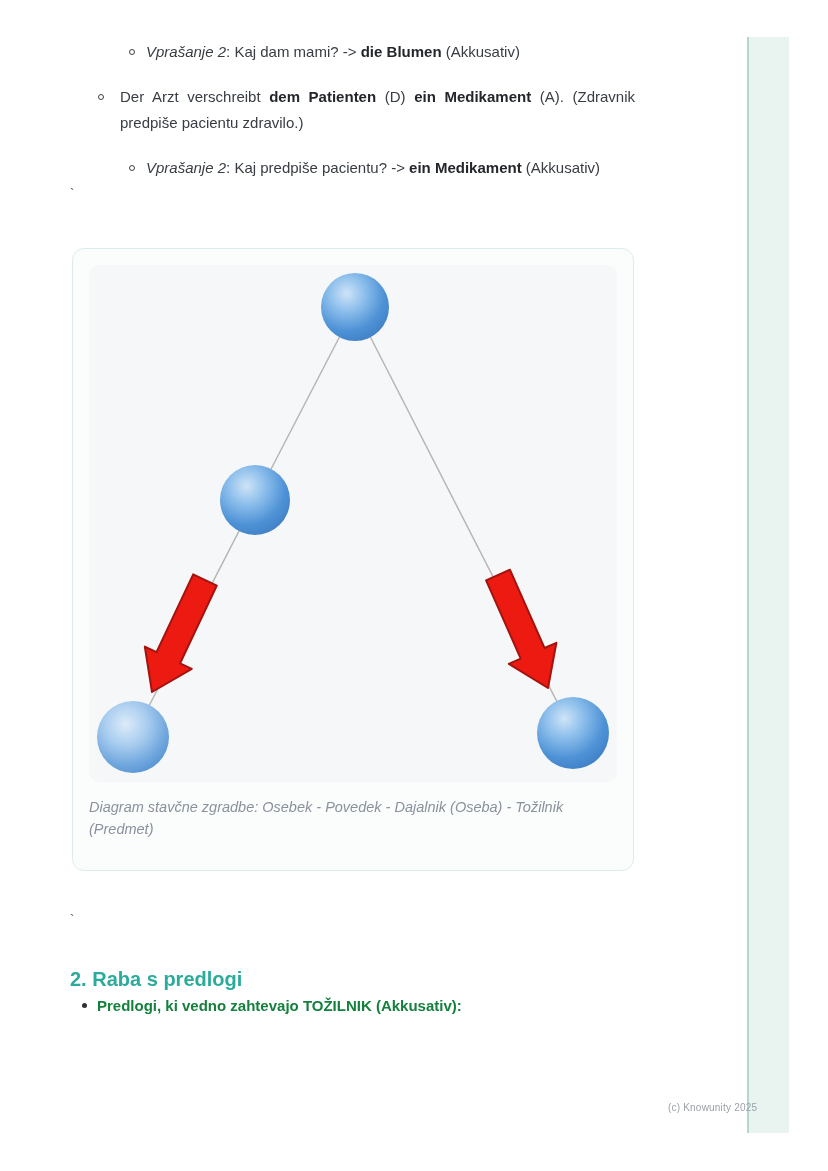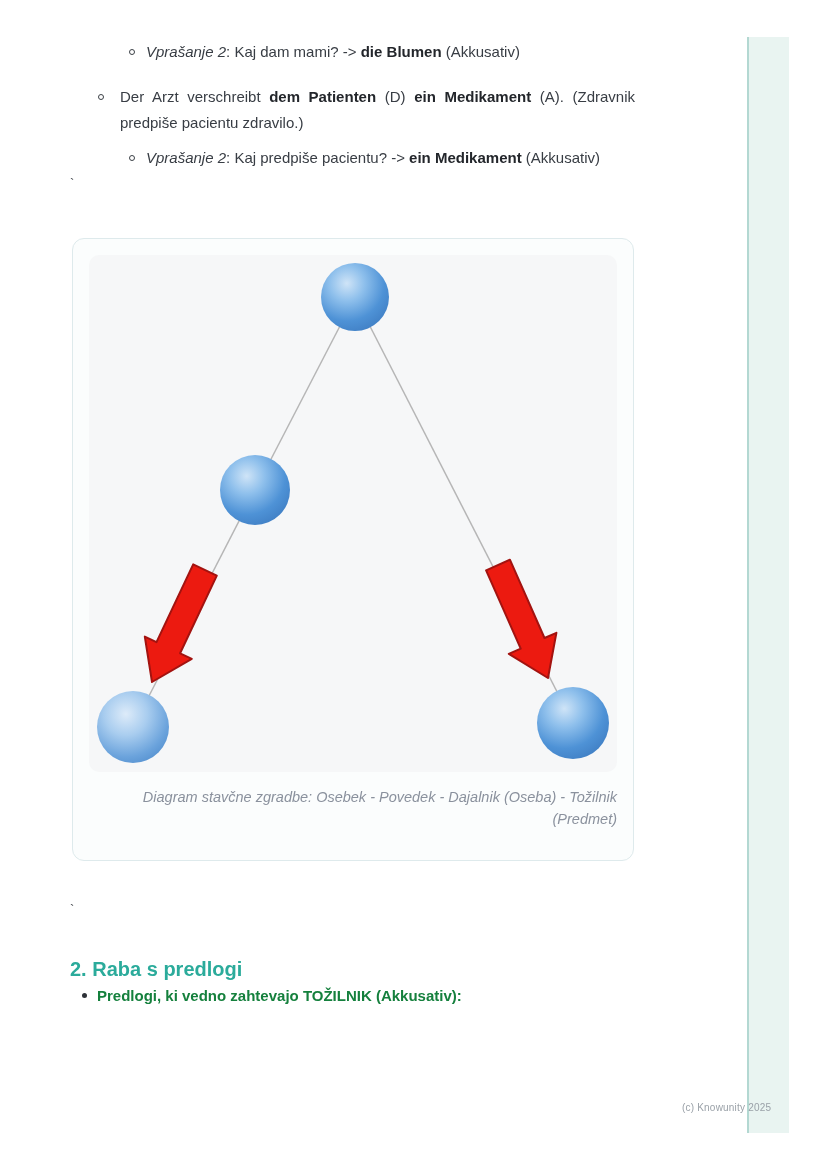--- a/index.html
+++ b/index.html
@@ -17,47 +17,47 @@
   .li.lvl2 { padding-left:76px; }
   .li.lvl2 .marker-hollow { left:59px; }
   .li.lvl1 { padding-left:50px; text-align:justify; }
   .li.lvl1 .marker-hollow { left:28px; }
   .seg-b { font-weight:700; color:#23262b; }
   .seg-i { font-style:italic; }
 
   .mt-item1 { margin-top:39px; }
   .mt-item2 { margin-top:19px; }
   .mt-item3 { margin-top:0px; }
-  .mt-item4 { margin-top:9px; }
+  .mt-item4 { margin-top:19px; }
 
   .tick { margin-top:4px; height:18px; font-size:13px; color:#4a4f55; line-height:18px; }
   .tick2 { margin-top:40px; }
 
   
   .figure-card { margin-top:45px; margin-left:2px; width:562px; height:623px;
         border:1.5px solid #deeaec; background:#fbfdfd; border-radius:12px;
         padding:16px 16px 0 16px; }
   .figure-panel { width:528px; height:517px; background:#f6f7f8; border-radius:10px;
         overflow:hidden; }
-  .figure-caption { margin:14px auto 10px auto; width:528px; text-align:right;
+  .figure-caption { margin:14px auto 10px auto; width:528px; text-align:left;
         font-style:italic; color:#8a919d; font-size:14.5px; line-height:22px; }
 
   
   .heading2 { margin-top:36px; font-size:20px; line-height:28px; font-weight:700;
         color:#2bab9b; }
   .para { margin-top:18px; line-height:26px; text-align:justify; color:#383d44; }
   .bullet-item { position:relative; padding-left:27px;
         font-weight:700; color:#15803d; line-height:26px; }
   .bullet-item .marker-filled { position:absolute; left:12px; top:10px;
         width:5px; height:5px; border-radius:50%; background:#2e3238; }
 
   
   .side-bar { position:absolute; left:747px; top:37px; width:42px; height:1096px;
         background:#e9f4f1; border-left:2.5px solid #b3d8d2; z-index:1; }
-  .watermark { position:absolute; top:1102px; left:682px; font-size:10px;
+  .watermark { position:absolute; top:1102px; left:668px; font-size:10px;
         color:#9aa1a8; letter-spacing:0.2px; z-index:5; }
 </style>
 </head>
 <body>
 
 <div class="page">
 
   <div class="content">
 
     <div class="li lvl2 mt-item1">

